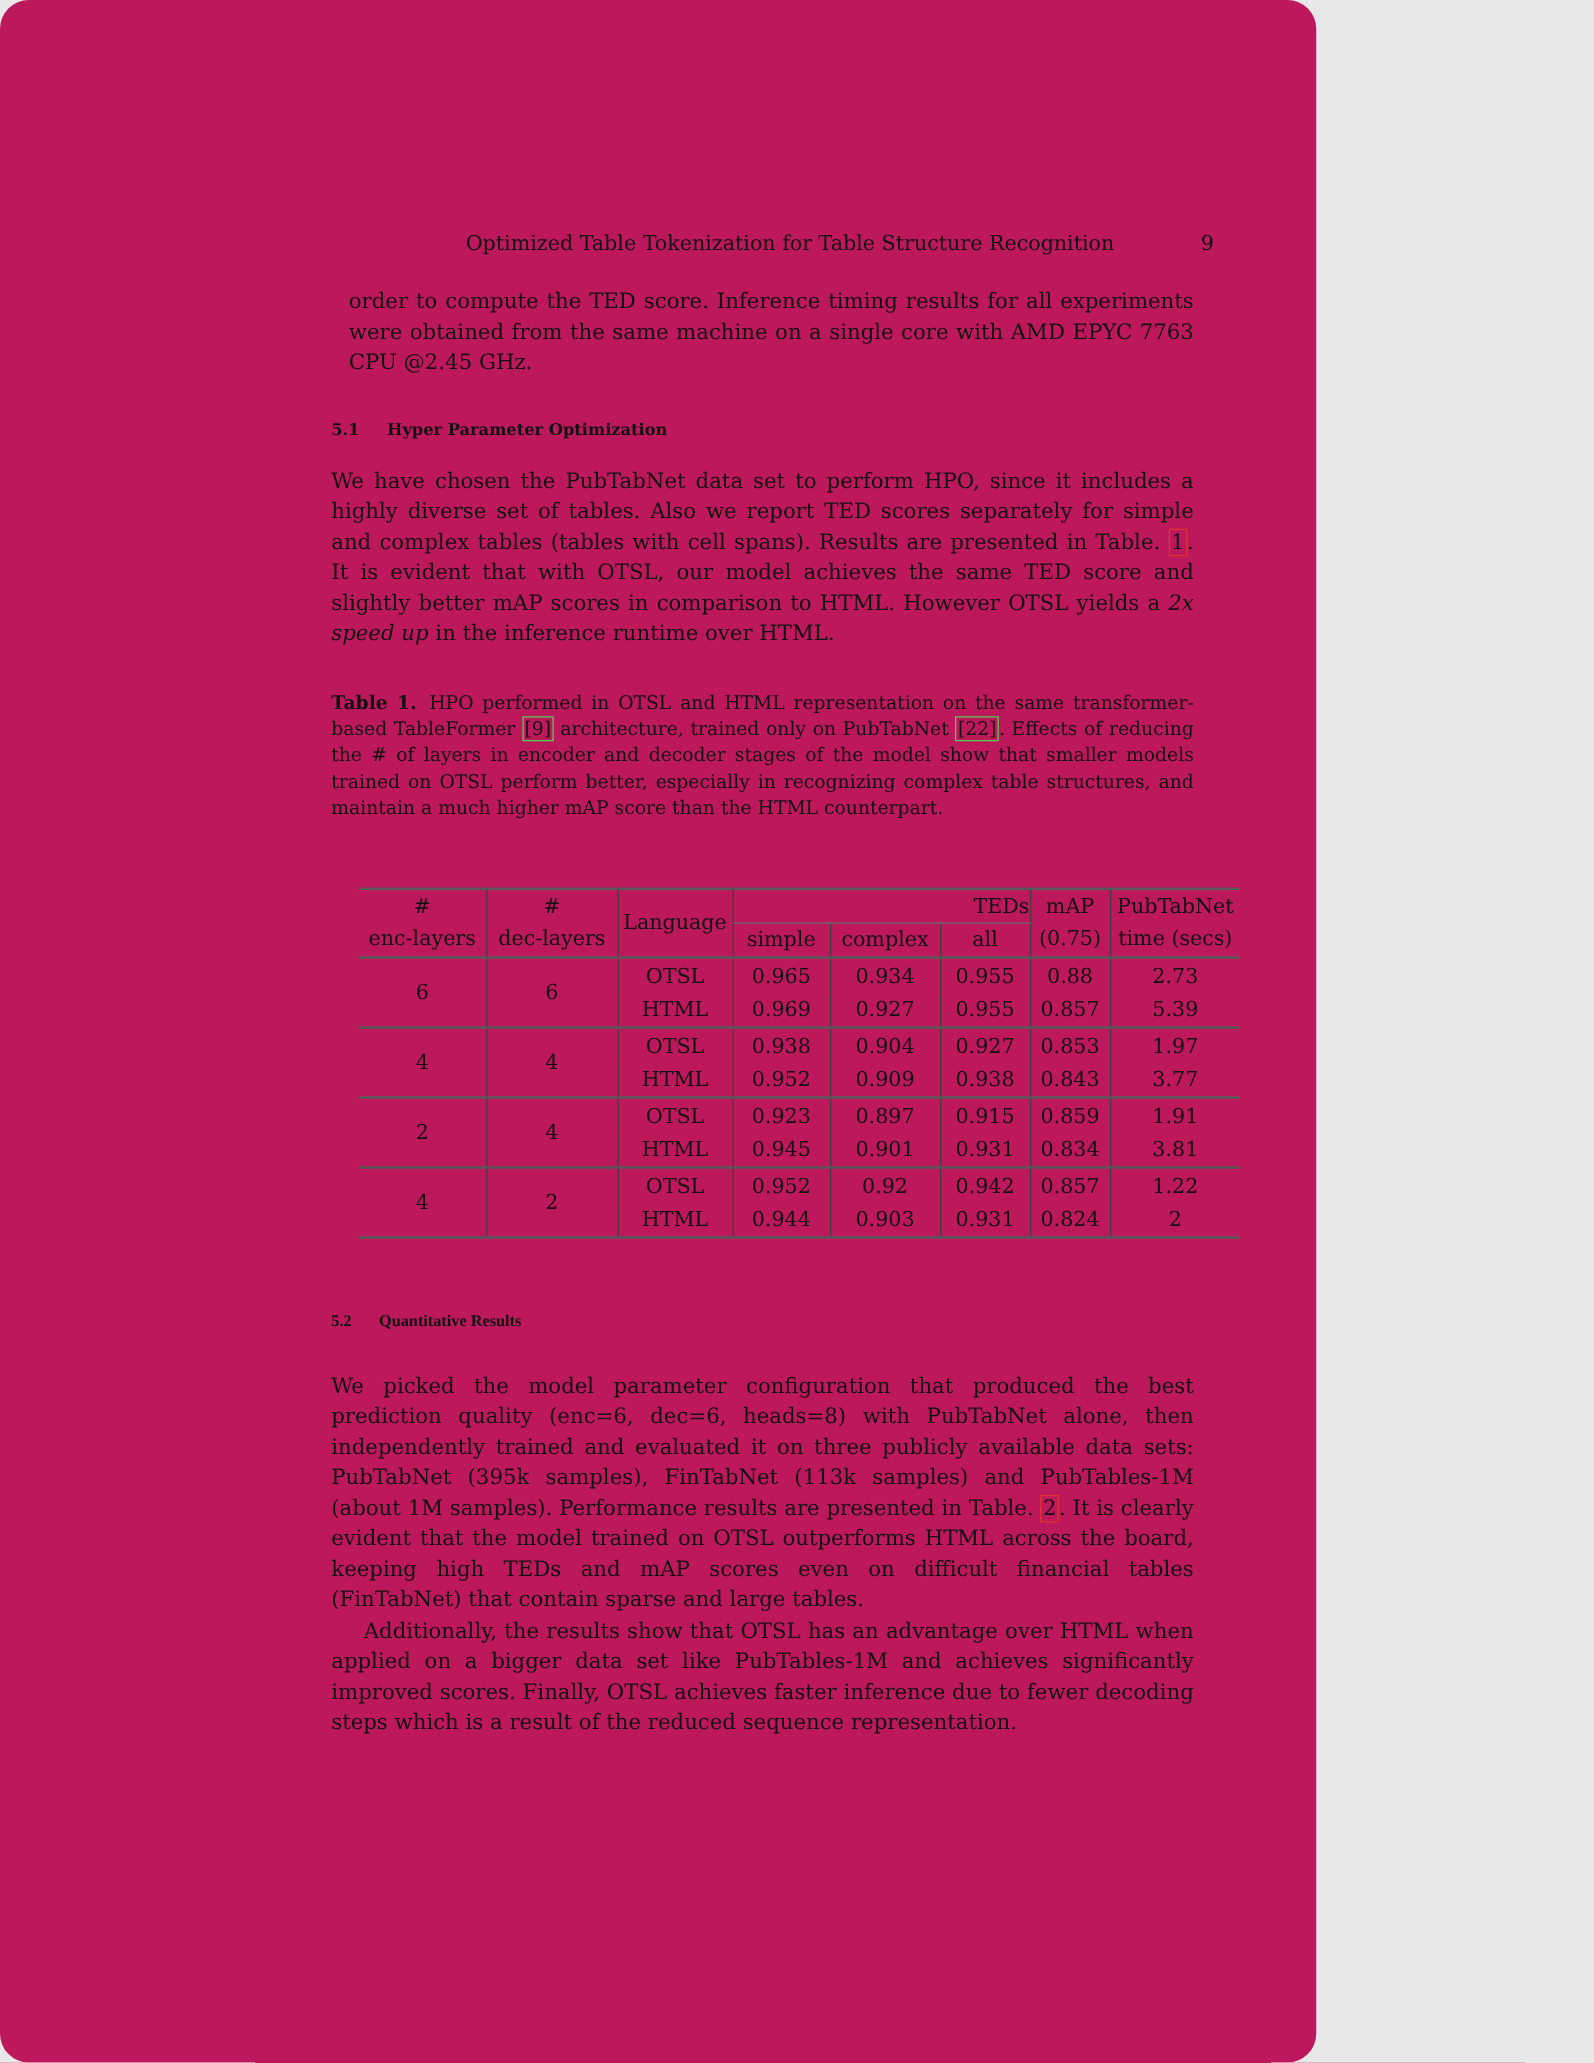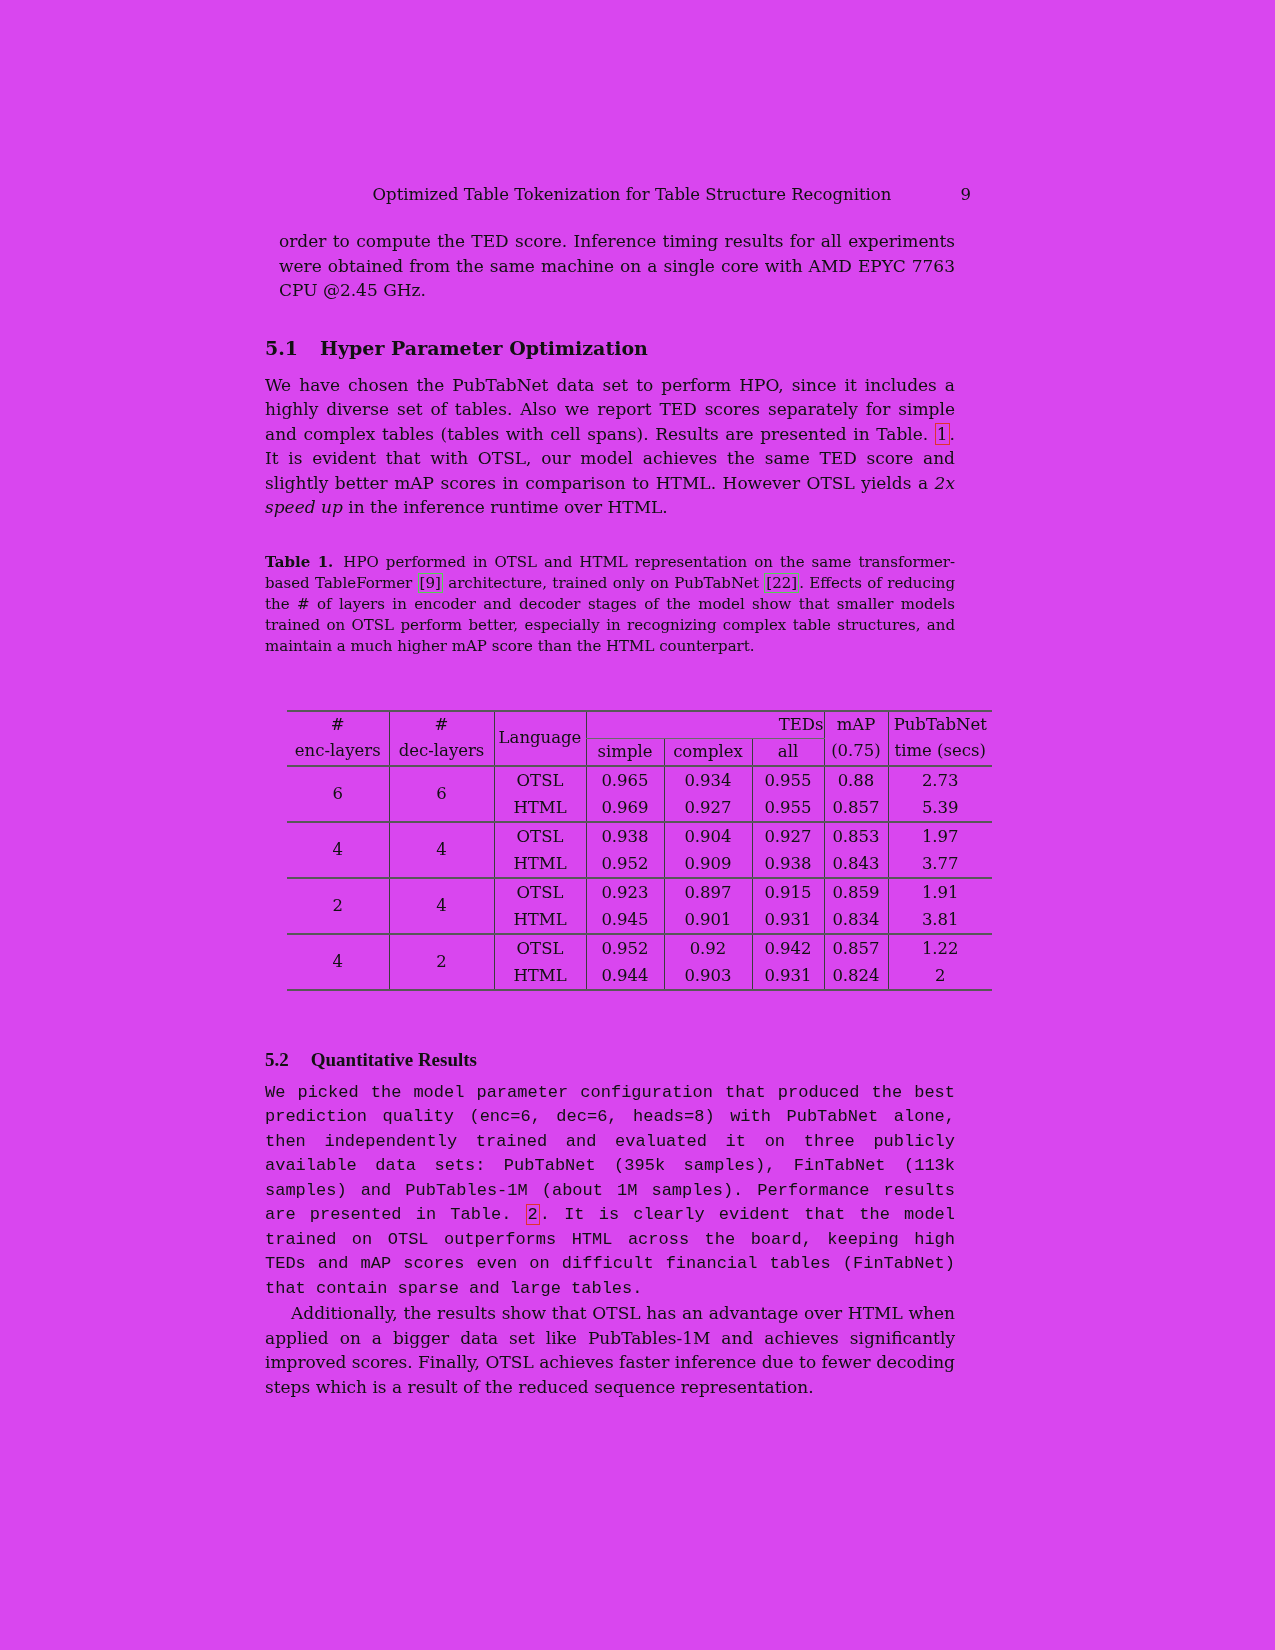--- a/index.html
+++ b/index.html
@@ -1,23 +1,24 @@
 <!DOCTYPE html>
 <html><head>
 <meta charset="utf-8">
 <style>
   html, body { margin: 0; padding: 0; background: #e8e8e8; }
   .page {
     position: relative;
-    width: 1275px;
+    width: 1053px;
     height: 1650px;
-    background: #d946ef;
+    background: #be185d;
     font-family: "DejaVu Serif", serif;
     color: #111;
     overflow: hidden;
+    border-radius: 23px;
   }
   .content {
     position: absolute;
     left: 265px;
     top: 185px;
     width: 690px;
   }
   
   .runhead {
     position: relative;
@@ -29,21 +30,21 @@
   .runhead .pagenum { position: absolute; right: -16px; top: 0; }
   
   .para {
     font-size: 17px;
     line-height: 24.5px;
     text-align: justify;
   }
   .p-intro { margin-top: 22px; margin-left: 14px; }
   .sec-head {
     margin-top: 34px;
-    font-size: 19px;
+    font-size: 13px;
     font-weight: bold;
     height: 24px;
   }
   .sec-head .sec-title { margin-left: 22px; }
   .p-51 { margin-top: 12px; }
   .it { font-style: italic; }
   
   .ref-red {
     border: 1.5px solid #e0332e;
     padding: 0 1px;
@@ -79,21 +80,21 @@
     padding: 0;
   }
   table.results thead th { line-height: 26px; border-bottom: 2px solid #585858; }
   table.results thead th.th-teds { border-bottom: 1px solid #6a6a6a; text-align: right; }
   table.results tbody td { height: 27px; line-height: 27px; }
   .bl { border-left: 1px solid #3d3d3d; }
   .ge { border-bottom: 2px solid #585858; }
   .b { font-weight: bold; }
   
   .sec-52 { margin-top: 58px; font-family: Liberation Serif, serif; }
-  .p-52a { margin-top: 8px; font-family: Liberation Mono, monospace; }
+  .p-52a { margin-top: 24px; }
   .p-52b { text-indent: 26px; }
 </style>
 </head>
 <body>
 
 <div class="page">
   <div class="content">
 
     <div class="runhead">
       <span class="title">Optimized Table Tokenization for Table Structure Recognition</span>

